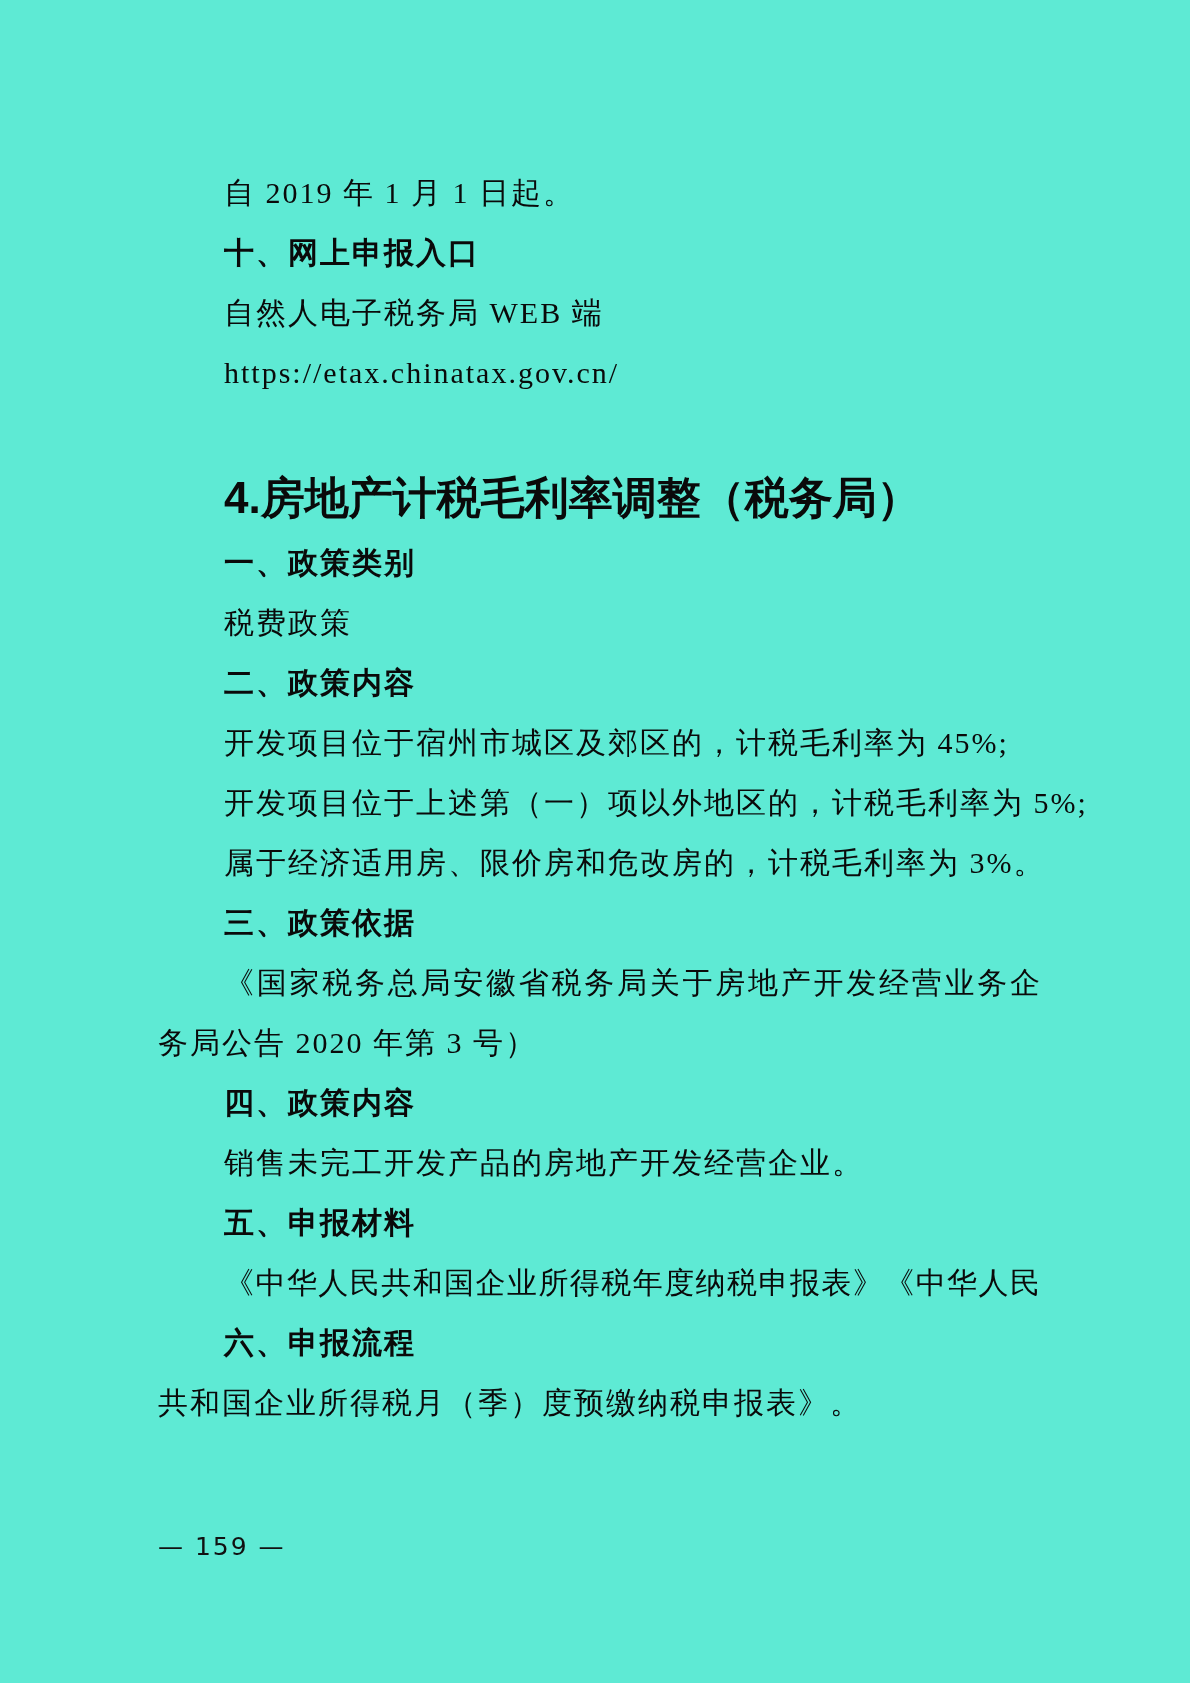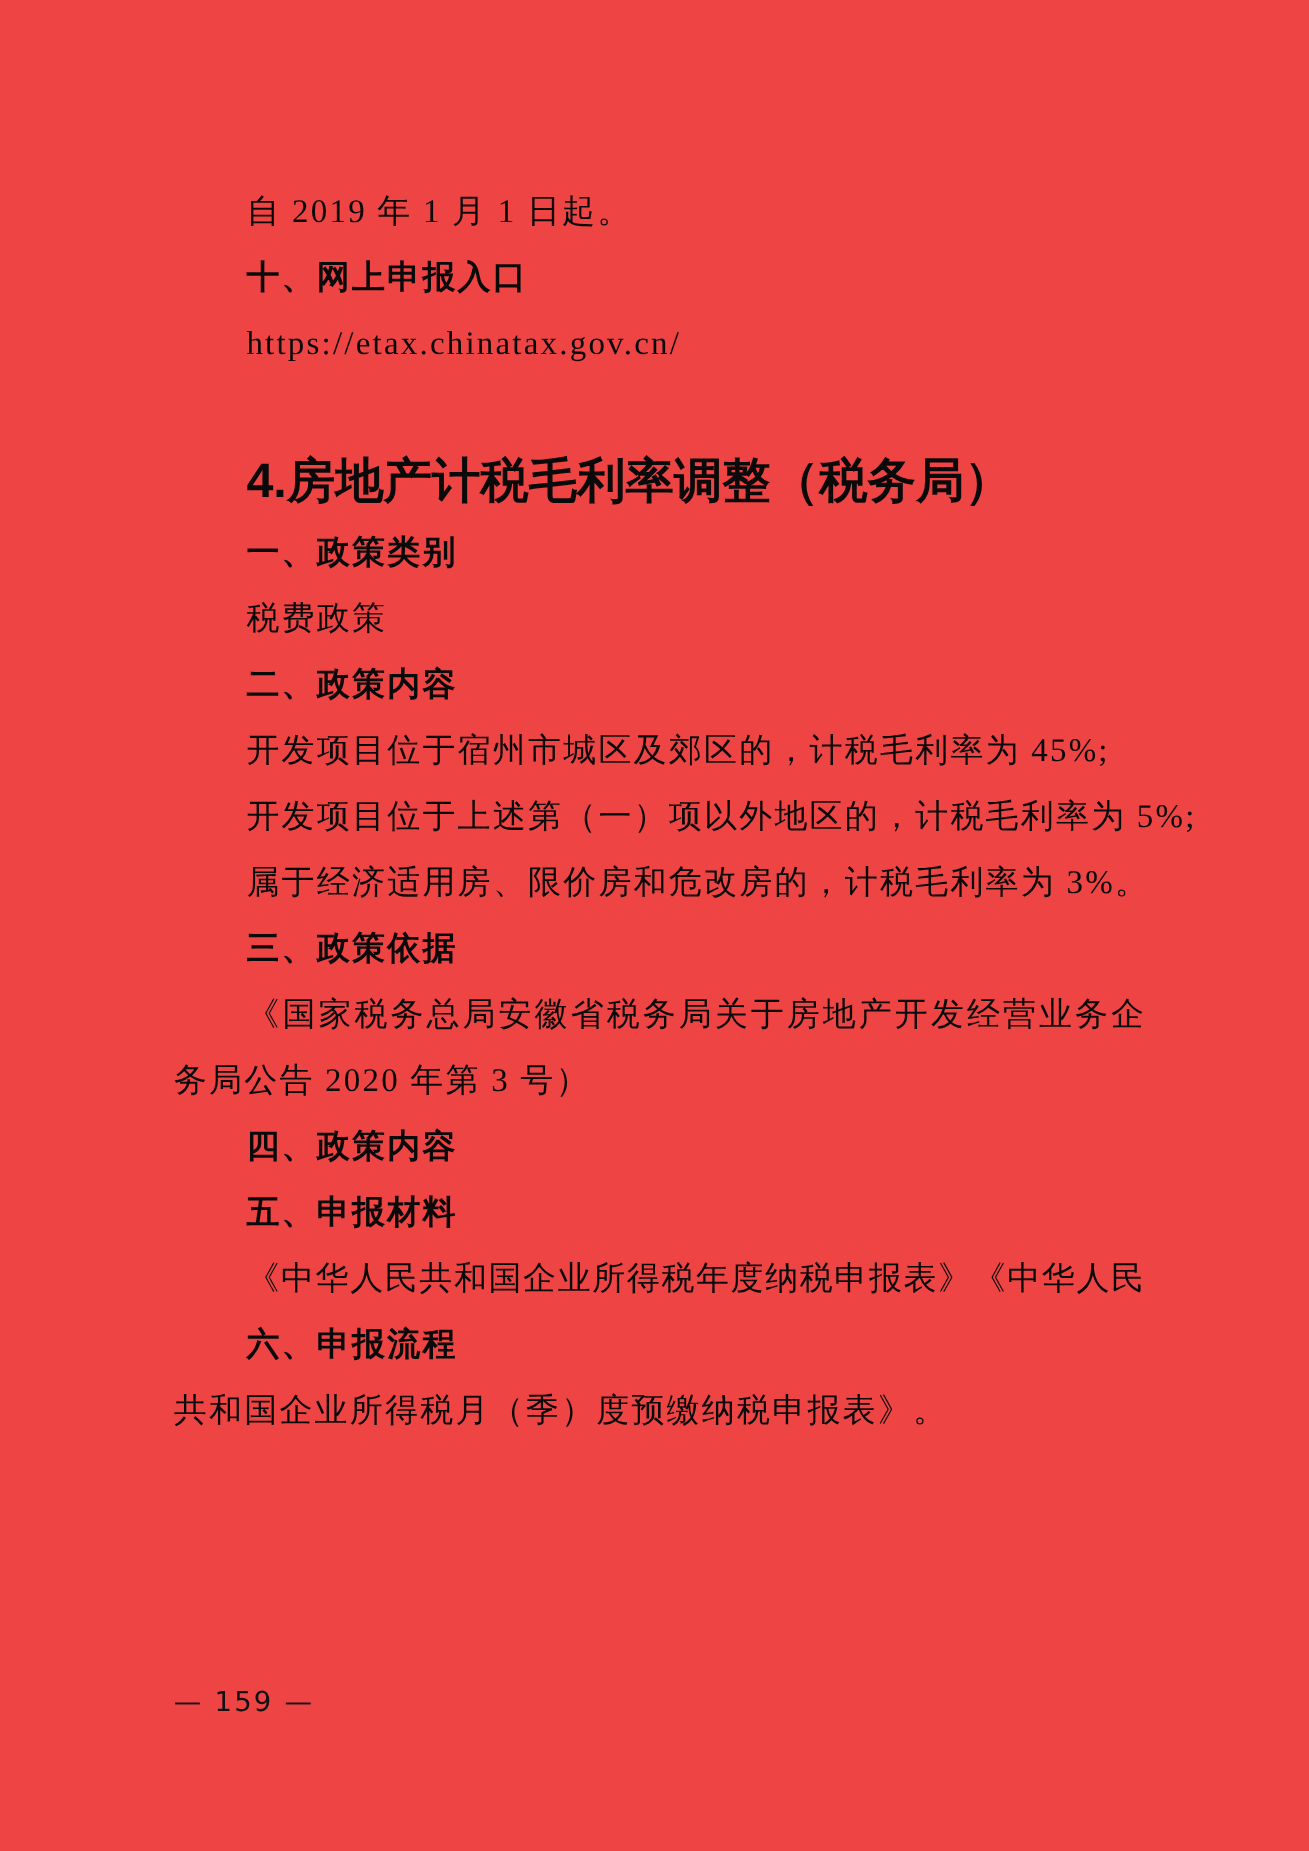--- a/index.html
+++ b/index.html
@@ -1,19 +1,19 @@
 <!DOCTYPE html>
 <html><head>
 <meta charset="utf-8">
 <style>
   html,body{margin:0;padding:0;background:#e8e8e8;}
   .page{
     position:relative;
     width:1190px;height:1683px;
-    background:#ef4444;
+    background:#5eead4;
     color:#0a0a0a;
     overflow:hidden;
     font-family:"Liberation Serif","DejaVu Serif",serif;
   }
   .content{
     position:absolute;
     left:158px;top:163px;
     width:882px;
   }
   .line{
@@ -56,36 +56,38 @@
   }
 </style>
 </head>
 <body>
 
 <div class="page">
   <div class="content">
 
     <div class="line indent">自 2019 年 1 月 1 日起。</div>
     <div class="line indent heading">十、网上申报入口</div>
+    <div class="line indent">自然人电子税务局 WEB 端</div>
     <div class="line indent">https://etax.chinatax.gov.cn/</div>
 
     <div class="spacer"></div>
 
     <div class="doc-title">4.房地产计税毛利率调整（税务局）</div>
 
     <div class="line indent heading">一、政策类别</div>
     <div class="line indent">税费政策</div>
     <div class="line indent heading">二、政策内容</div>
     <div class="line indent">开发项目位于宿州市城区及郊区的，计税毛利率为 45%;</div>
     <div class="line indent">开发项目位于上述第（一）项以外地区的，计税毛利率为 5%;</div>
     <div class="line indent">属于经济适用房、限价房和危改房的，计税毛利率为 3%。</div>
     <div class="line indent heading">三、政策依据</div>
     <div class="line indent fill">《国家税务总局安徽省税务局关于房地产开发经营业务企</div>
     <div class="line">务局公告 2020 年第 3 号）</div>
     <div class="line indent heading">四、政策内容</div>
+    <div class="line indent">销售未完工开发产品的房地产开发经营企业。</div>
     <div class="line indent heading">五、申报材料</div>
     <div class="line indent fill">《中华人民共和国企业所得税年度纳税申报表》《中华人民</div>
     <div class="line indent heading">六、申报流程</div>
     <div class="line">共和国企业所得税月（季）度预缴纳税申报表》。</div>
 
   </div>
 
   <div class="footer">— 159 —</div>
 </div>
 

